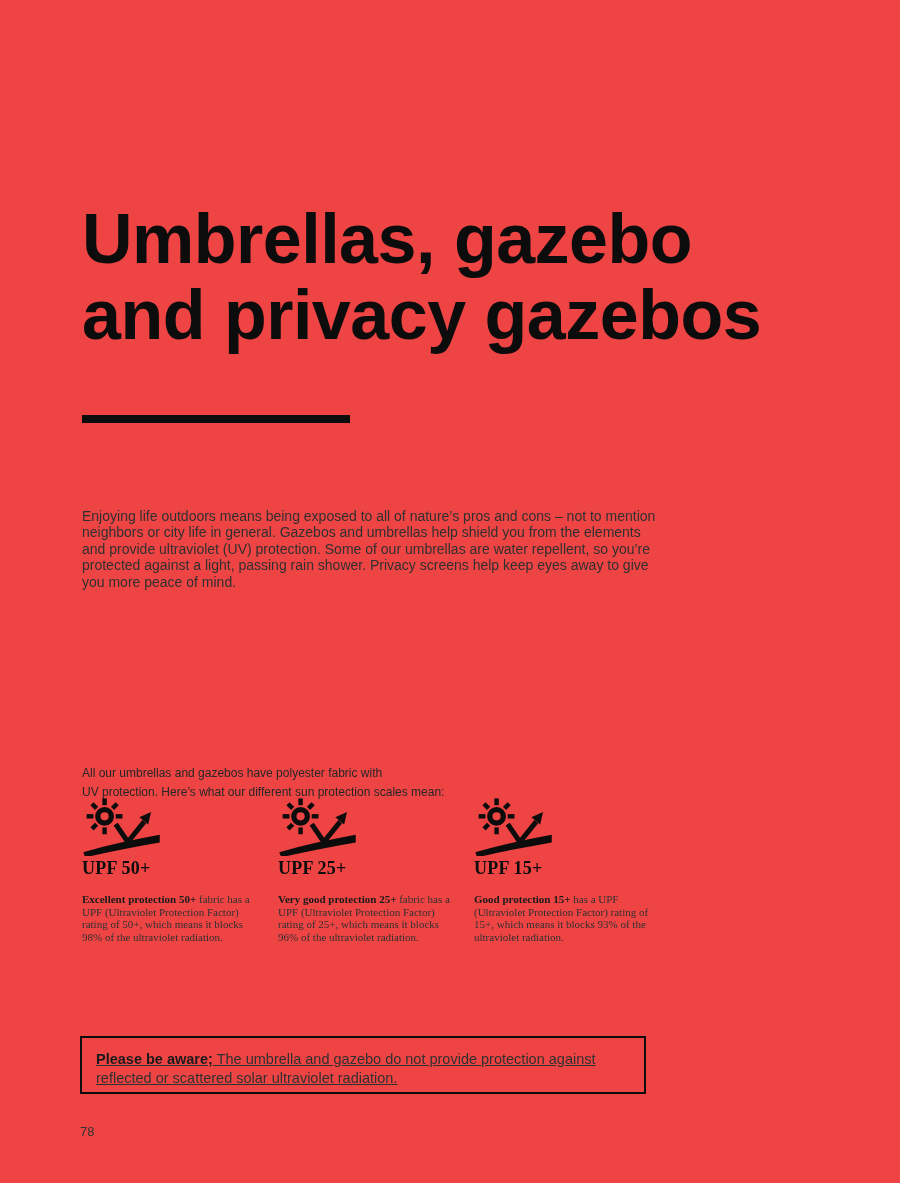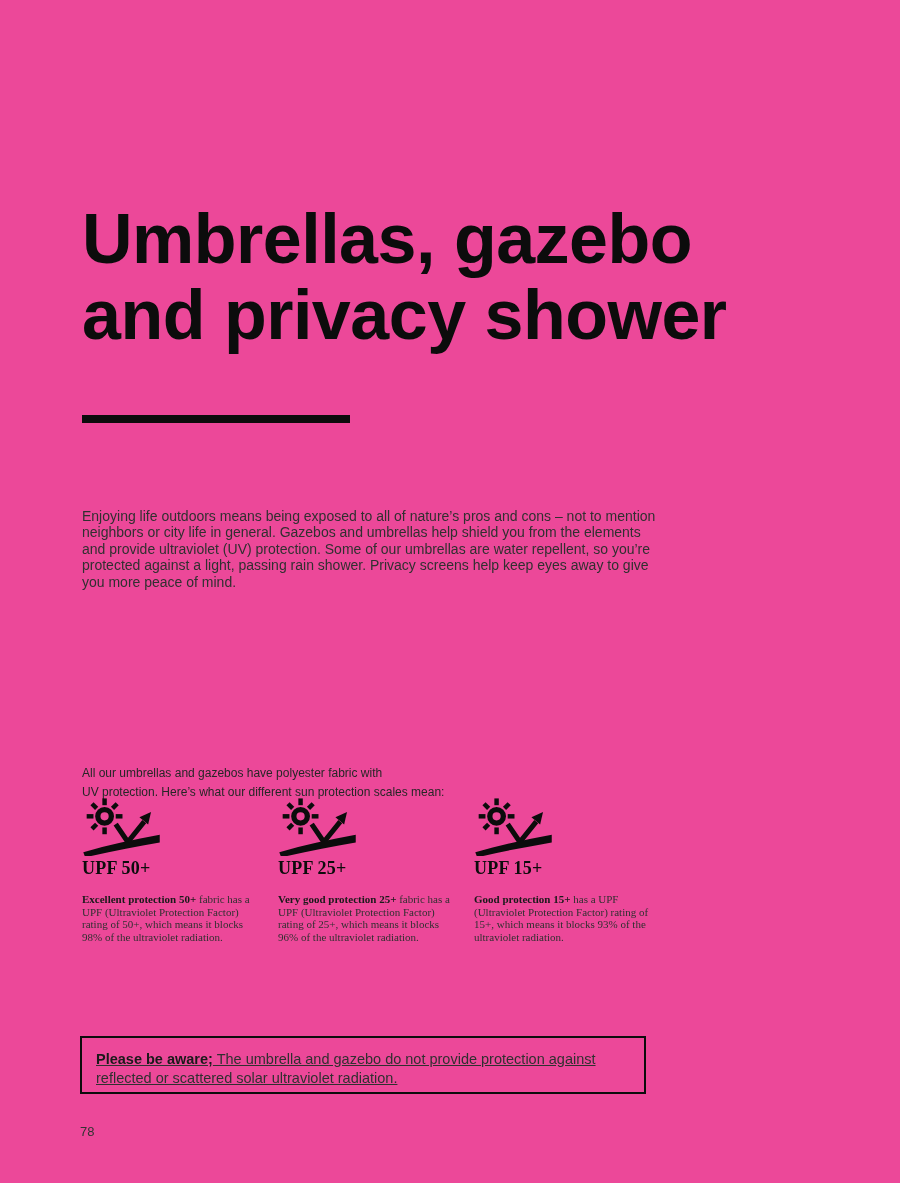--- a/index.html
+++ b/index.html
@@ -1,19 +1,19 @@
 <!DOCTYPE html>
 <html><head>
 <meta charset="utf-8">
 <style>
   html,body{margin:0;padding:0;background:#ffffff;}
   .page{
     position:relative;
     width:900px;height:1183px;
-    background:#ec4899;
+    background:#ef4444;
     font-family:"Liberation Sans", sans-serif;
     color:#303030;
     overflow:hidden;
   }
   .title{
     position:absolute;left:82px;top:201px;
     font-size:70px;line-height:76px;font-weight:bold;
     letter-spacing:-0.5px;color:#0c0c0c;
   }
   .rule{
@@ -59,21 +59,21 @@
     font-size:13px;color:#333333;
   }
 </style>
 </head>
 <body>
 
 <div class="page">
 
   <div class="title">
     <div>Umbrellas, gazebo</div>
-    <div>and privacy shower</div>
+    <div>and privacy gazebos</div>
   </div>
 
   <div class="rule"></div>
 
 
   <p class="intro">Enjoying life outdoors means being exposed to all of nature’s pros and cons – not to mention neighbors or city life in general. Gazebos and umbrellas help shield you from the elements and provide ultraviolet (UV) protection. Some of our umbrellas are water repellent, so you’re protected against a light, passing rain shower. Privacy screens help keep eyes away to give you more peace of mind.</p>
 
   <div class="uv-intro">
     <div>All our umbrellas and gazebos have polyester fabric with</div>
     <div>UV protection. Here’s what our different sun protection scales mean:</div>

